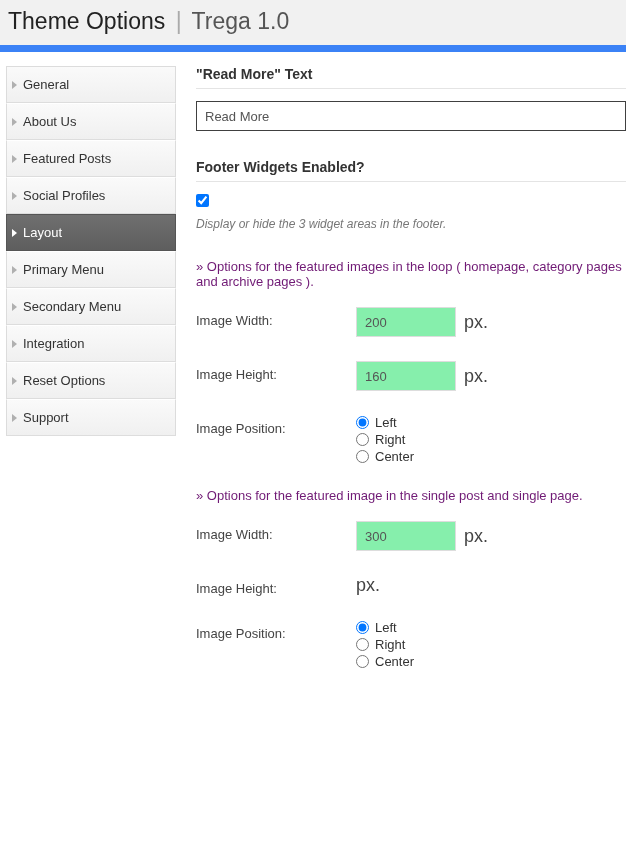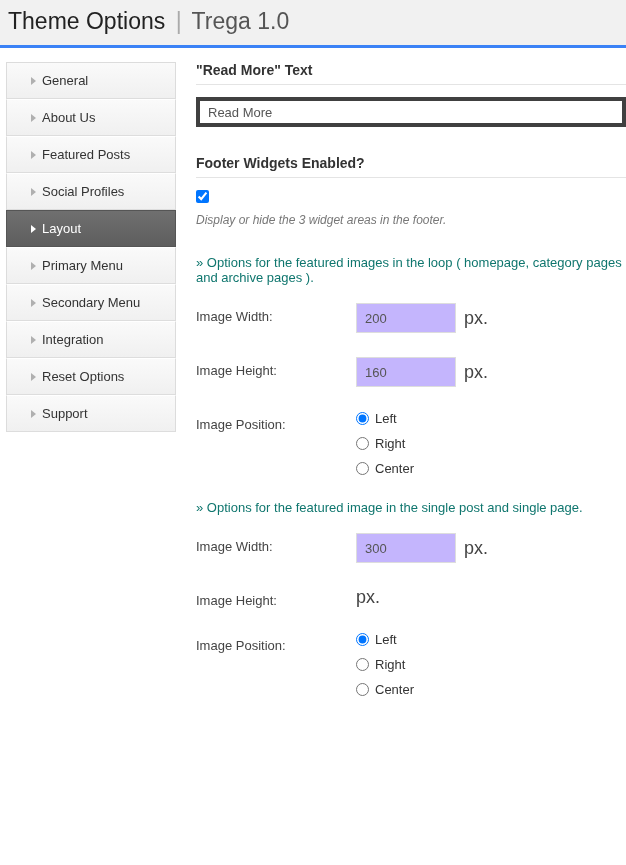--- a/index.html
+++ b/index.html
@@ -6,21 +6,21 @@
   body {
     margin: 0;
     font-family: "Segoe UI", Arial, sans-serif;
     font-size: 13px;
     color: #333;
     background: #fff;
     width: 626px;
   }
   .page-header {
     background: #f1f1f1;
-    border-bottom: 3px solid #3b82f6;
+    border-bottom: 7px solid #3b82f6;
     padding: 8px 8px 10px 8px;
   }
   .page-header h1 {
     margin: 0;
     font-size: 23px;
     font-weight: 300;
     color: #222;
   }
   .page-header .divider { color: #aaa; margin: 0 4px; }
   .page-header .theme-name { font-weight: 300; color: #555; }
@@ -32,21 +32,21 @@
   .sidebar {
     width: 170px;
     margin-left: 6px;
     flex-shrink: 0;
   }
   .sidebar-item {
     background: linear-gradient(#fafafa, #f0f0f0);
     border: 1px solid #dcdcdc;
     border-top: 1px solid #fff;
     border-bottom: 1px solid #ddd;
-    padding: 10px 24px;
+    padding: 10px 5px;
     font-size: 13px;
     color: #333;
     display: flex;
     align-items: center;
     gap: 6px;
     cursor: pointer;
   }
   .sidebar-item:first-child { border-top-color: #dcdcdc; }
   .sidebar-item .arrow {
     width: 0; height: 0;
@@ -75,34 +75,34 @@
     margin: 0 0 12px 0;
     padding-bottom: 6px;
     border-bottom: 1px solid #e4e4e4;
   }
   .text-input {
     width: 100%;
     height: 30px;
     font-size: 13px;
     color: #555;
     padding: 5px 8px;
-    border: 4px solid #404040;
+    border: 1px solid #404040;
     background: #fff;
     outline: none;
   }
   .block { margin-bottom: 28px; }
   .desc {
     font-style: italic;
     color: #777;
     font-size: 12px;
     margin: 6px 4px 0 0;
   }
   .note {
     font-size: 13px;
-    color: #0f766e;
+    color: #701a75;
     margin: 9px 0 18px 0;
   }
   .field-row {
     display: flex;
     align-items: flex-start;
     margin-bottom: 24px;
   }
   .field-label {
     width: 160px;
     font-size: 13px;
@@ -115,25 +115,25 @@
     align-items: center;
     gap: 8px;
   }
   .num-input {
     width: 100px;
     height: 30px;
     font-size: 13px;
     color: #555;
     padding: 5px 8px;
     border: 1px solid #ddd;
-    background: #c4b5fd;
+    background: #86efac;
     outline: none;
   }
   .unit { color: #444; font-size: 18px; }
-  .radios { display: flex; flex-direction: column; gap: 10px; }
+  .radios { display: flex; flex-direction: column; gap: 2px; }
   .radio-row {
     display: flex;
     align-items: center;
     gap: 6px;
     font-size: 13px;
     color: #333;
   }
   .radio-row input { margin:0; }
   .checkbox-plain { margin: 0 0 4px 0; }
   .footer-textarea {

